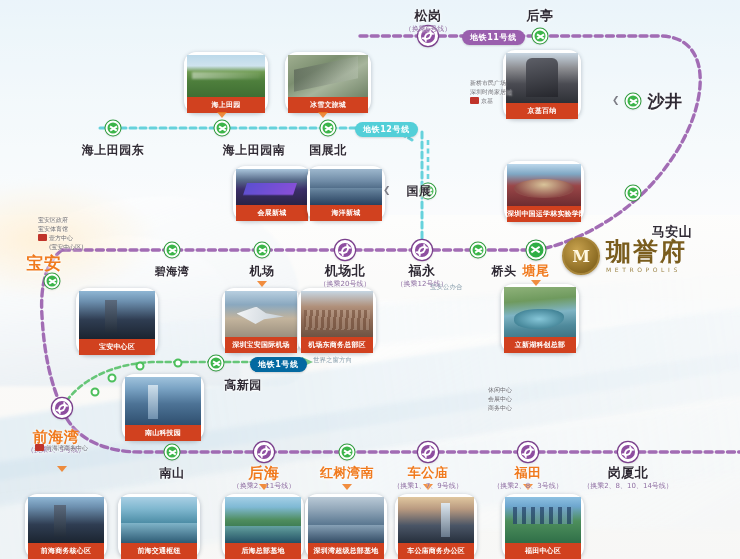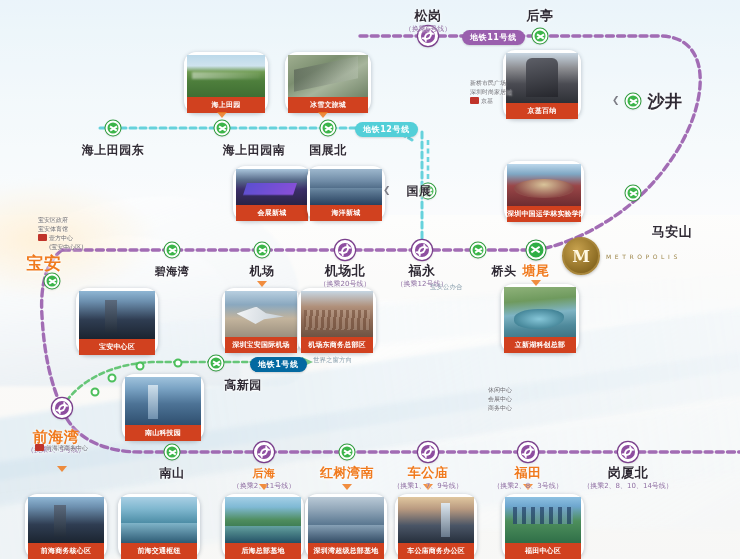--- a/index.html
+++ b/index.html
@@ -345,21 +345,21 @@
         <span class="dot g"></span>
       </div>
       <div class="stn-lbl lbl-dark" style="left: 243px; top: 385px; font-size: 12px; transform: translate(-50%, -50%);">高新园</div>
       <div class="stn" style="left: 172px; top: 452px;">
         <span class="dot g"></span>
       </div>
       <div class="stn-lbl lbl-dark" style="left: 172px; top: 473px; font-size: 12px; transform: translate(-50%, -50%);">南山</div>
       <div class="stn" style="left: 264px; top: 452px;">
         <span class="dot p"></span>
       </div>
-      <div class="stn-lbl lbl-orange" style="left: 264px; top: 473px; font-size: 11px; transform: translate(-50%, -50%);">后海</div>
+      <div class="stn-lbl lbl-orange" style="left: 264px; top: 473px; font-size: 15px; transform: translate(-50%, -50%);">后海</div>
       <div class="lbl-sub" style="left: 264px; top: 486px; transform: translate(-50%, -50%);">（换乘2、11号线）</div>
       <div class="stn" style="left: 347px; top: 452px;">
         <span class="dot g"></span>
       </div>
       <div class="stn-lbl lbl-orange" style="left: 347px; top: 473px; font-size: 13px; transform: translate(-50%, -50%);">红树湾南</div>
       <div class="stn" style="left: 428px; top: 452px;">
         <span class="dot p"></span>
       </div>
       <div class="stn-lbl lbl-orange" style="left: 428px; top: 473px; font-size: 13px; transform: translate(-50%, -50%);">车公庙</div>
       <div class="lbl-sub" style="left: 428px; top: 486px; transform: translate(-50%, -50%);">（换乘1、7、9号线）</div>
@@ -432,17 +432,18 @@
 
   <div class="arrow-lt" style="left:612px;top:95px">❮</div>
   <div class="arrow-lt" style="left:383px;top:185px">❮</div>
   <div class="arrow-lt" style="left:225px;top:379px">❮</div>
 
   <div class="brand" style="left:562px;top:237px">
     <div class="seal">
       <span>M</span>
     </div>
     <div class="btxt">
+      <div class="bcn">珈誉府</div>
       <div class="ben">METROPOLIS</div>
     </div>
   </div>
 
 </div>
 
 </body></html>

